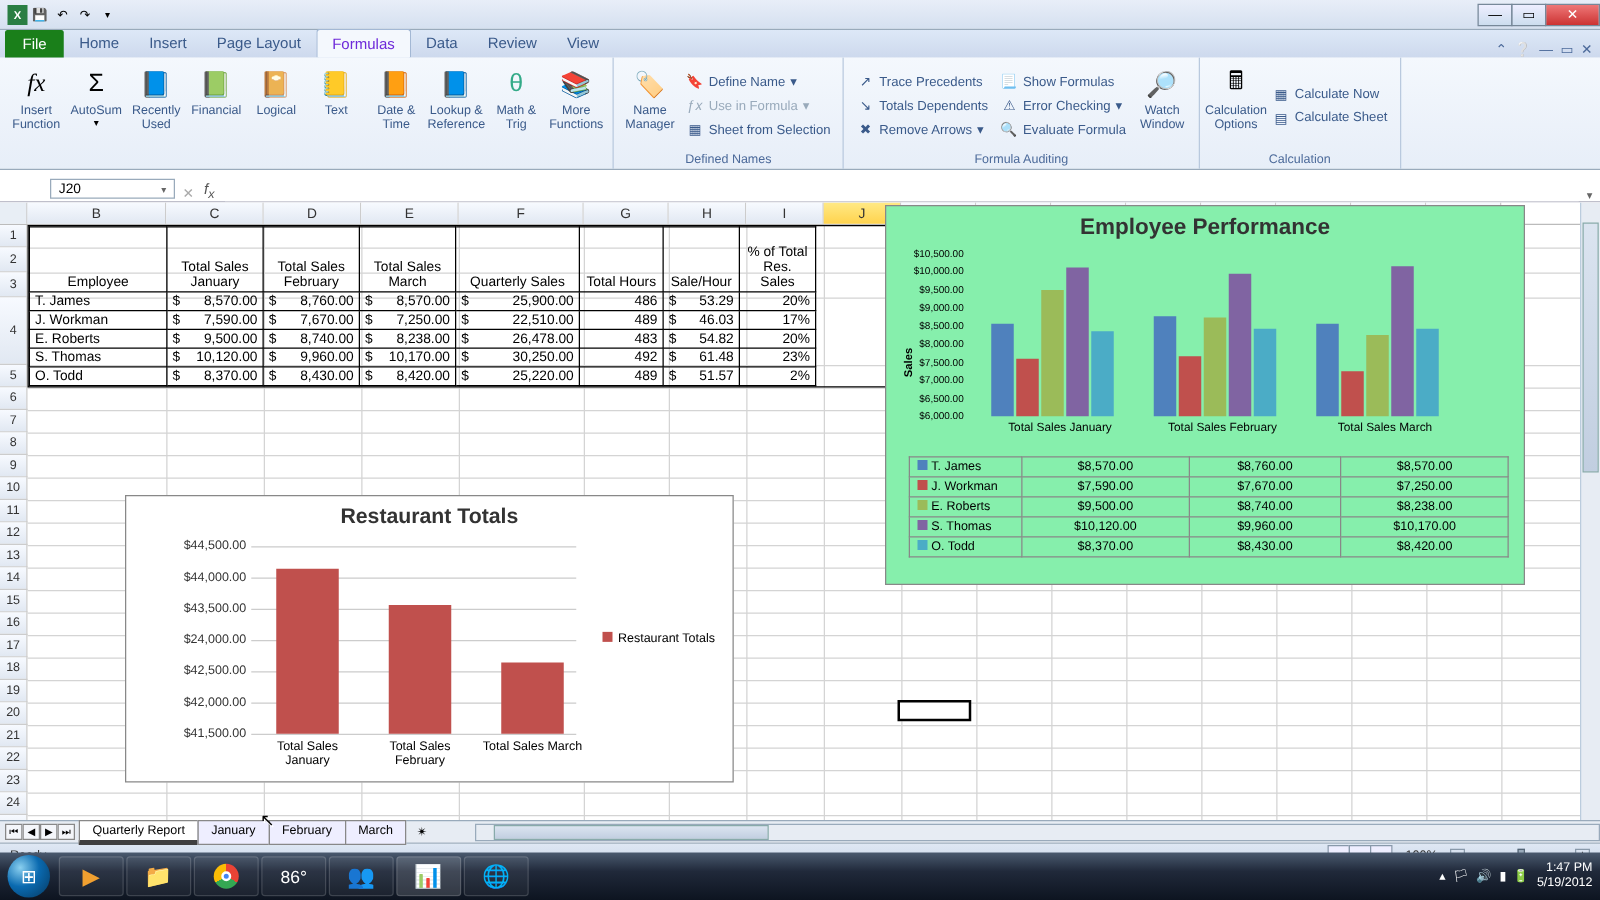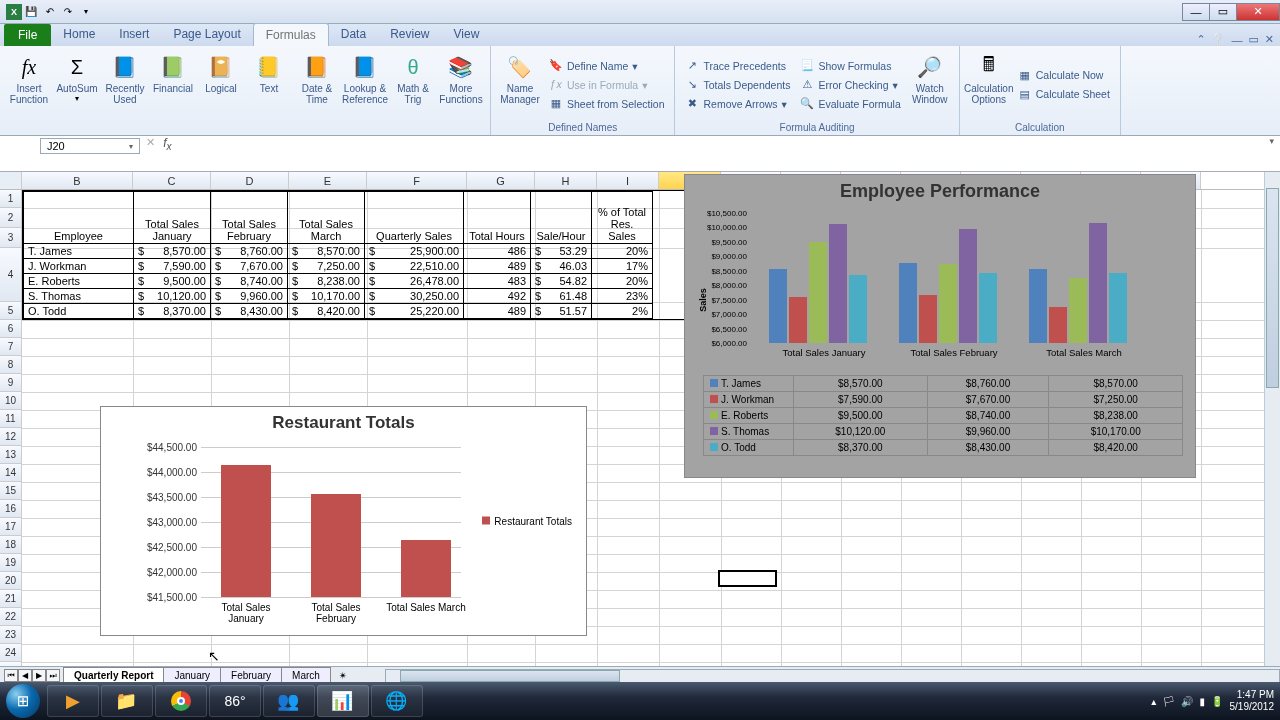--- a/index.html
+++ b/index.html
@@ -11,37 +11,37 @@
 .titlebar .qat span { width: 16px; height: 16px; display: inline-flex; align-items: center; justify-content: center; font-size: 10px; }
 .titlebar .title { position: absolute; left: 50%; transform: translateX(-50%); color: #444; font-size: 12px; }
 .titlebar .winbtns { position: absolute; right: 0; display: flex; }
 .titlebar .winbtns div { width: 28px; height: 18px; display: flex; align-items: center; justify-content: center; font-size: 11px; border: 1px solid #789; margin-left: -1px; background: linear-gradient(#eef,#cde); }
 .titlebar .winbtns .close { background: linear-gradient(#e77,#c33); color: #fff; width: 44px; }
 
 
 .tabs { height: 22px; background: linear-gradient(#dde8f7,#cdd9ed); display: flex; align-items: flex-end; padding-left: 0; position: relative; }
 .tabs .file { background: #1a7f1a; color: #fff; padding: 4px 14px; font-size: 12px; border-radius: 2px 2px 0 0; margin-left: 4px; }
 .tabs .tab { padding: 4px 12px; font-size: 12px; color: #3a5a8a; cursor: pointer; }
-.tabs .tab.active { background: #f4f8fd; border: 1px solid #a3b8d4; border-bottom: none; border-radius: 3px 3px 0 0; color: #737373; }
+.tabs .tab.active { background: #f4f8fd; border: 1px solid #a3b8d4; border-bottom: none; border-radius: 3px 3px 0 0; color: #6d28d9; }
 .tabs .help { position: absolute; right: 6px; display: flex; gap: 6px; align-items: center; font-size: 11px; color: #4c6a9a; }
 
 
 .ribbon { height: 90px; background: linear-gradient(#f4f8fd,#e7eef8); border-bottom: 1px solid #9ab; display: flex; }
 .group { border-right: 1px solid #b9c9de; padding: 3px 6px 0 6px; display: flex; flex-direction: column; justify-content: space-between; }
 .group-label { text-align: center; font-size: 10px; color: #4c6a9a; padding: 2px 0; }
 .group-body { display: flex; gap: 2px; flex: 1; }
 .bigbtn { width: 46px; display: flex; flex-direction: column; align-items: center; justify-content: flex-start; padding-top: 2px; cursor: pointer; text-align: center; }
 .bigbtn .ico { width: 32px; height: 32px; display: flex; align-items: center; justify-content: center; font-size: 20px; }
 .bigbtn .lbl { font-size: 10px; color: #3a5a8a; line-height: 11px; }
 .smallbtn { display: flex; align-items: center; gap: 4px; font-size: 10.5px; color: #3a5a8a; padding: 2px 4px; cursor: pointer; white-space: nowrap; }
 .smallbtn .ico { width: 14px; height: 14px; display: inline-flex; align-items: center; justify-content: center; font-size: 11px; }
 .vstack { display: flex; flex-direction: column; gap: 1px; justify-content: center; }
 
 
-.fbar { height: 36px; border-bottom: 1px solid #aab; display: flex; align-items: flex-start; }
+.fbar { height: 26px; border-bottom: 1px solid #aab; display: flex; align-items: flex-end; }
 .namebox { width: 100px; border: 1px solid #9ab; margin: 2px 6px 2px 40px; padding: 1px 6px; font-size: 11px; background: #fff; display: flex; justify-content: space-between; align-items: center; }
 .fx { font-style: italic; font-size: 12px; color: #555; padding: 0 8px; }
 .fbar input { flex: 1; border: none; font-size: 11px; padding: 2px; }
 
 
 .gridwrap { position: relative; height: 494px; overflow: hidden; background: #fff; }
 .colhdrs { display: flex; height: 18px; border-bottom: 1px solid #bbb; }
 .corner { width: 22px; background: #e8eef5; border-right: 1px solid #ccc; }
 .colh { background: linear-gradient(#f7faff,#e1e8f2); border-right: 1px solid #ccc; text-align: center; font-size: 11px; color: #333; display: flex; align-items: center; justify-content: center; }
 .colh.sel { background: linear-gradient(#ffe985,#ffd34e); }
@@ -66,40 +66,40 @@
 .chart1 { position: absolute; left: 100px; top: 234px; width: 487px; height: 230px; border: 1px solid #888; background: #fff; }
 .chart1 h3 { text-align: center; font-size: 17px; font-weight: bold; padding: 6px; color: #333; }
 .chart1 .plot { position: absolute; left: 100px; top: 40px; width: 260px; height: 150px; }
 .chart1 .ylab { position: absolute; left: 6px; width: 90px; text-align: right; font-size: 10px; color: #333; transform: translateY(-50%); }
 .chart1 .grid { position: absolute; left: 100px; width: 260px; border-top: 1px solid #ccc; }
 .chart1 .bar { position: absolute; bottom: 0; width: 50px; background: #c0504d; }
 .chart1 .xlab { position: absolute; top: 195px; width: 86px; text-align: center; font-size: 10px; }
 .chart1 .legend { position: absolute; right: 14px; top: 50%; transform: translateY(-50%); font-size: 10px; }
 .chart1 .legend span.sw { display: inline-block; width: 8px; height: 8px; background: #c0504d; margin-right: 4px; }
 
-.chart2 { position: absolute; left: 684px; top: 2px; width: 512px; height: 304px; border: 1px solid #888; background: #a3a3a3; }
+.chart2 { position: absolute; left: 708px; top: 2px; width: 512px; height: 304px; border: 1px solid #888; background: #86efac; }
 .chart2 h3 { text-align: center; font-size: 18px; font-weight: bold; padding: 6px; color: #333; }
 .chart2 .axlbl { position: absolute; left: 6px; top: 120px; transform: rotate(-90deg); font-size: 9px; font-weight: bold; }
 .chart2 .plot { position: absolute; left: 64px; top: 38px; width: 430px; height: 130px; }
 .chart2 .ylab2 { position: absolute; left: 20px; width: 42px; text-align: right; font-size: 8px; transform: translateY(-50%); }
 .chart2 .bar2 { position: absolute; bottom: 0; width: 18px; }
 .chart2 .xlab2 { position: absolute; top: 172px; width: 130px; text-align: center; font-size: 9.5px; }
 .chart2 table { position: absolute; left: 18px; top: 200px; width: 480px; border-collapse: collapse; font-size: 10px; }
 .chart2 table td { border: 1px solid #888; padding: 2px 6px; text-align: center; }
 .chart2 table td:first-child { text-align: left; width: 90px; }
 .chart2 .sw2 { display: inline-block; width: 8px; height: 8px; margin-right: 3px; }
 
 .selcell { position: absolute; border: 2px solid #000; background: #fff; pointer-events: none; }
 
 
 .sheettabs { height: 18px; background: #e7ecf3; border-top: 1px solid #9ab; display: flex; align-items: center; font-size: 10px; }
 .sheettabs .navs { display: flex; padding: 0 4px; gap: 0; }
 .sheettabs .navs span { border: 1px solid #888; width: 14px; height: 13px; display: flex; align-items: center; justify-content: center; font-size: 8px; background: #f4f6fa; }
 .sheettabs .st { padding: 2px 10px; border: 1px solid #888; background: #eef; margin-left: -1px; cursor: pointer; }
-.sheettabs .st.active { background: #fff; font-weight: bold; border-bottom: 1px solid #404040; }
+.sheettabs .st.active { background: #fff; font-weight: normal; border-bottom: 4px solid #404040; }
 .sheettabs .hscroll { flex: 1; margin-left: 30px; height: 14px; border: 1px solid #9ab; background: #e7ecf3; position: relative; }
 .sheettabs .hscroll .thumb { position: absolute; left: 14px; width: 220px; top: 0; bottom: 0; background: linear-gradient(#dbe4f0,#c1cee0); border: 1px solid #8aa; }
 
 
 .status { height: 20px; background: linear-gradient(#dfe8f4,#c8d5e7); border-top: 1px solid #9ab; display: flex; align-items: center; justify-content: space-between; padding: 0 8px; font-size: 10px; color: #333; }
 .status .views span { display: inline-block; width: 18px; height: 14px; border: 1px solid #89a; margin-left: -1px; background: #eef; }
 .status .zoom { display: flex; align-items: center; gap: 4px; }
 .status .slider { width: 80px; height: 4px; background: #bcd; position: relative; }
 .status .slider .th { position: absolute; left: 38px; top: -4px; width: 6px; height: 12px; background: #9ab; border: 1px solid #567; }
 
@@ -449,21 +449,21 @@
 
   <div class="chart1">
     <h3>Restaurant Totals</h3>
     <div id="chart1-yaxis">
         <div class="ylab" style="top:40px">$44,500.00</div>
         <div class="grid" style="top:40px"></div>
         <div class="ylab" style="top:65px">$44,000.00</div>
         <div class="grid" style="top:65px"></div>
         <div class="ylab" style="top:90px">$43,500.00</div>
         <div class="grid" style="top:90px"></div>
-        <div class="ylab" style="top:115px">$43,000.00</div>
+        <div class="ylab" style="top:115px">$24,000.00</div>
         <div class="grid" style="top:115px"></div>
         <div class="ylab" style="top:140px">$42,500.00</div>
         <div class="grid" style="top:140px"></div>
         <div class="ylab" style="top:165px">$42,000.00</div>
         <div class="grid" style="top:165px"></div>
         <div class="ylab" style="top:190px">$41,500.00</div>
         <div class="grid" style="top:190px"></div>
       </div>
     <div class="plot" id="chart1-plot">
         <div class="bar" style="left:20px;height:132.5px"></div>

